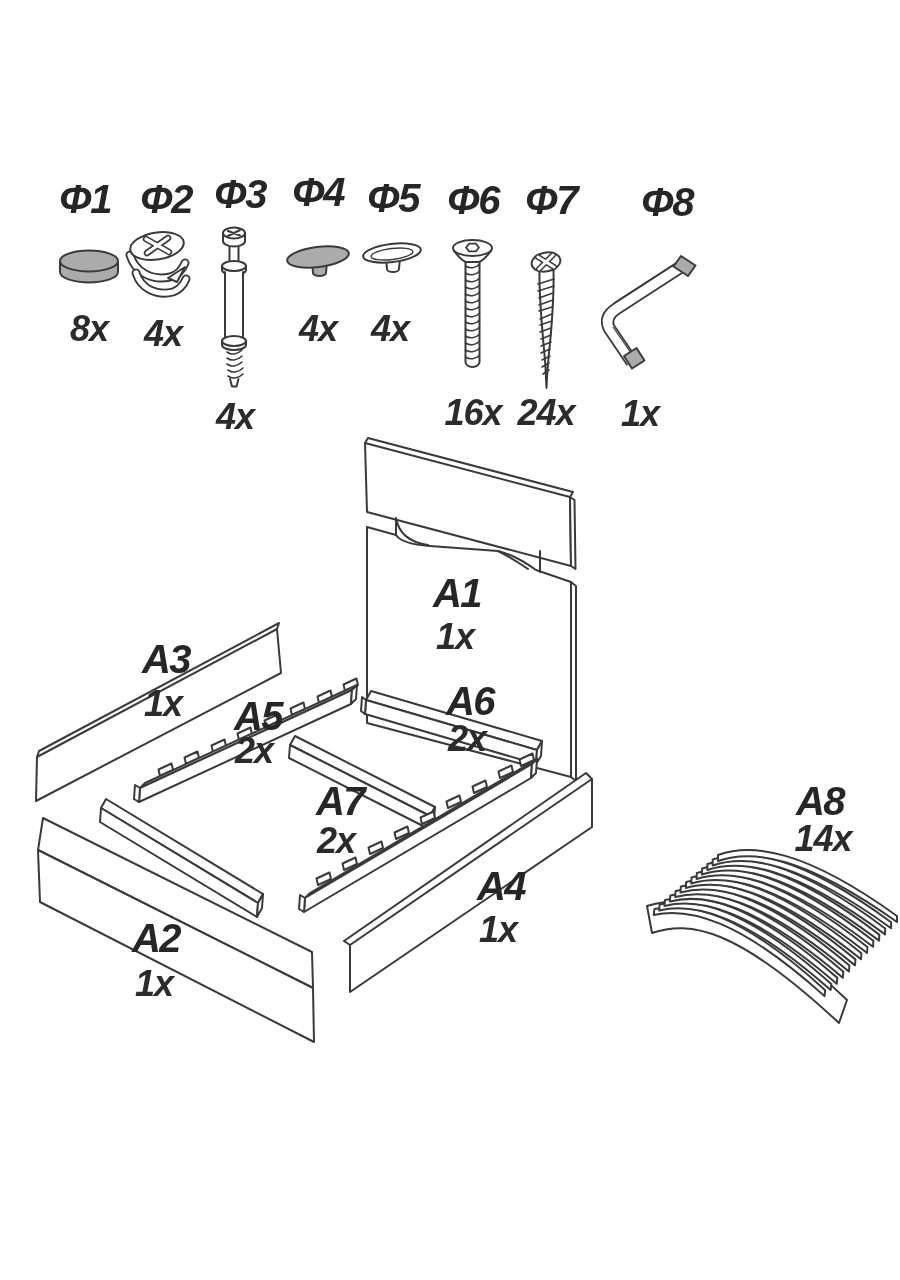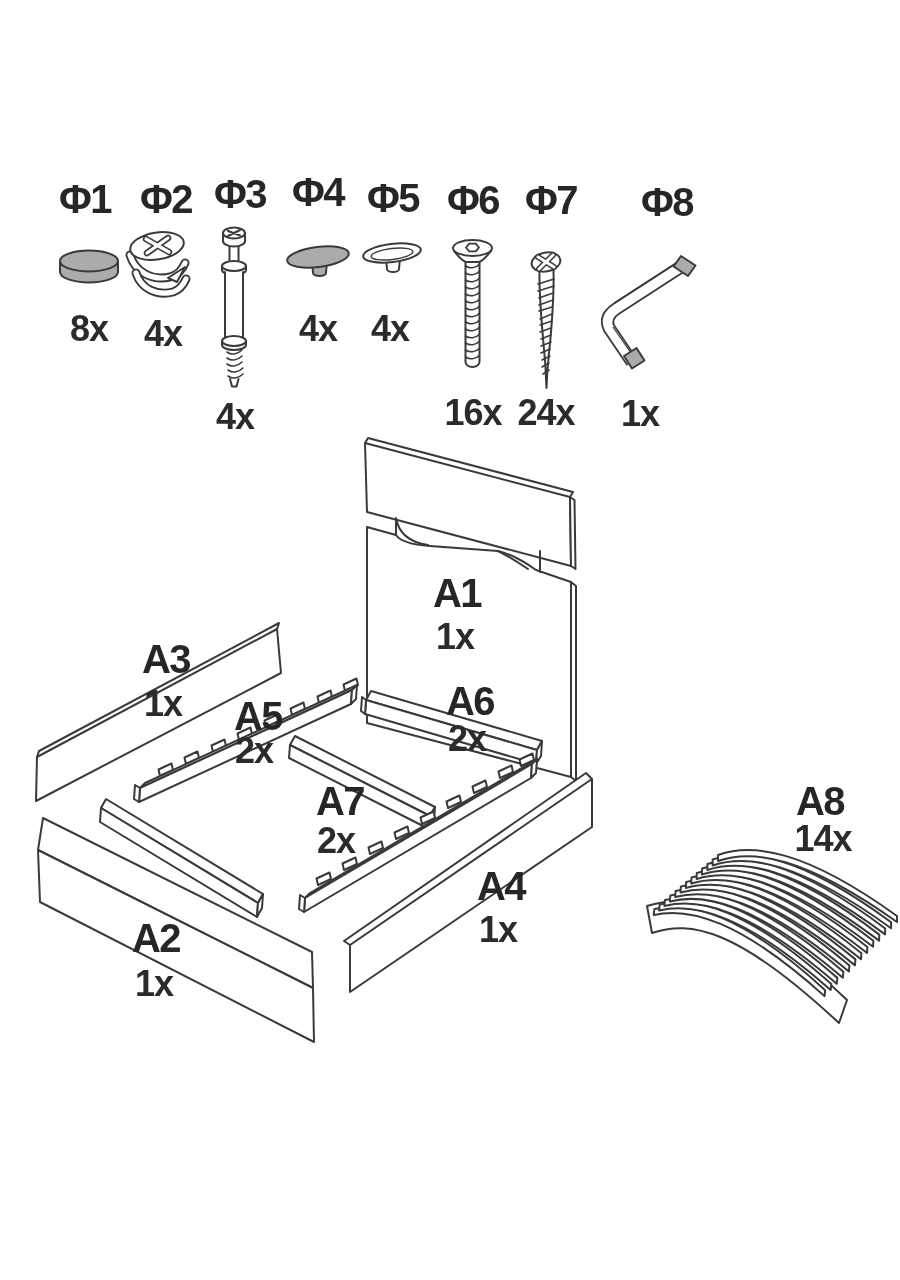--- a/index.html
+++ b/index.html
@@ -1,17 +1,17 @@
 <!DOCTYPE html>
 <html><head>
 <meta charset="utf-8">
 <style>
   html,body{margin:0;padding:0;background:#fff;}
   .page{position:relative;width:900px;height:1280px;background:#ffffff;overflow:hidden;
-        font-family:"Liberation Sans",sans-serif;}
+        font-family:"Liberation Sans",sans-serif;font-style:italic;}
   svg{position:absolute;left:0;top:0;}
   .pid{font-family:"Liberation Sans",sans-serif;font-weight:bold;font-size:40px;
        letter-spacing:-1.5px;fill:#262626;}
   .qty{font-family:"Liberation Sans",sans-serif;font-weight:bold;font-size:36px;
        letter-spacing:-1px;fill:#2b2b2b;}
   .ln{fill:#ffffff;stroke:#3a3a3a;stroke-width:2;stroke-linejoin:round;stroke-linecap:round;}
   .ln-th{fill:none;stroke:#3a3a3a;stroke-width:1.6;stroke-linejoin:round;stroke-linecap:round;}
   .grey{fill:#ababab;stroke:#3a3a3a;stroke-width:2;stroke-linejoin:round;}
   .nofill{fill:none;stroke:#3a3a3a;stroke-width:2;stroke-linejoin:round;stroke-linecap:round;}
 </style>

